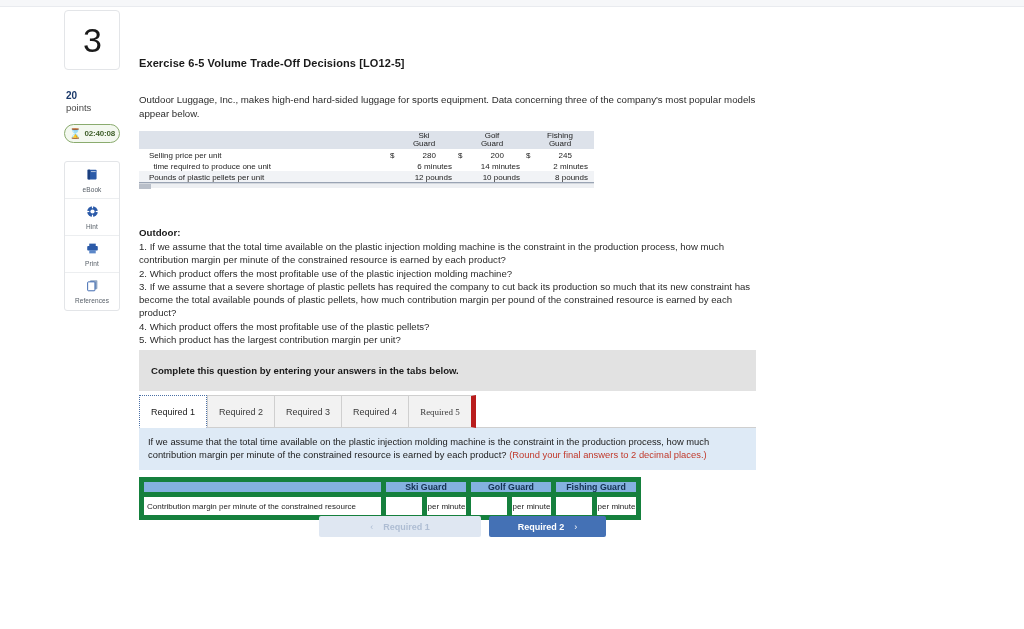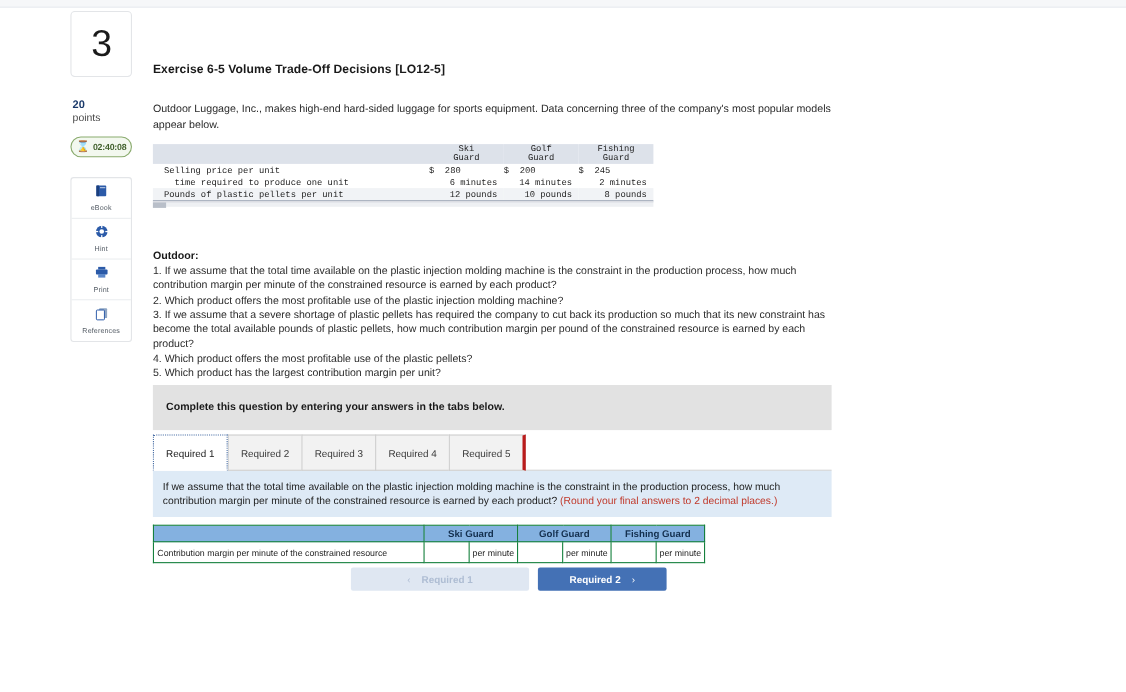--- a/index.html
+++ b/index.html
@@ -83,31 +83,31 @@
     position: absolute; top: 93px; left: 0; width: 628px;
     font-size: 9.7px; color: #2b2b2b; line-height: 14px;
   }
 
   
   .dtable-wrap {
     position: absolute; top: 131px; left: 0; width: 455px;
   }
   table.dtable {
     width: 455px; border-collapse: collapse;
-    font-family: Liberation Mono, monospace;
+    font-family: Liberation Sans, sans-serif;
     font-size: 8px; color: #1d1d1d;
   }
   table.dtable td { padding: 0; vertical-align: bottom; }
   .dt-head td { background: #dde2ea; height: 18px; vertical-align: bottom; padding-bottom: 1px;}
   .dt-head .hcell { text-align: center; line-height: 8.6px; }
   .dt-row td { height: 11px; }
   .dt-row.alt td { background: #f1f3f6; }
   .dt-lbl { padding-left: 10px !important; white-space: pre; }
   .dt-cur { width: 14px; text-align: left; }
-  .dt-val { width: 52px; text-align: left; padding-right: 4px !important; }
+  .dt-val { width: 52px; text-align: center; padding-right: 4px !important; }
   .dt-unit { width: 68px; text-align: right; padding-right: 6px !important; }
   .dt-sep td { height: 1px; background: #9aa4b4; padding: 0; }
   .dt-scroll {
     width: 455px; height: 5px; background: #eef0f3;
     border-top: 1px solid #d4d8de;
   }
   .dt-scroll i { display: block; width: 12px; height: 5px; background: #b9bfc9; }
 
   
   .req-wrap { position: absolute; top: 226px; left: 0; width: 630px; }
@@ -125,21 +125,21 @@
   .tab {
     min-width: 65px; padding: 0 11px;
     height: 33px;
     display: flex; align-items: center; justify-content: center;
     font-size: 9px; color: #3a3a3a;
     background: #f2f2f2;
     border: 1px solid #cfcfcf;
     border-right: none;
     cursor: pointer;
   }
-  .tab:last-child { border-right: 3px solid #b91c1c; }
+  .tab:last-child { border-right: 5px solid #b91c1c; font-family: Liberation Serif, serif; }
   .tab.active {
     background: #ffffff;
     border: 1px dotted #4a6fa5;
     border-bottom: 1px solid #ffffff;
     position: relative; z-index: 3;
     color: #1a1a1a;
   }
   .tabline { height: 1px; background: #cfcfcf; width: 617px; margin-top: -1px; }
 
   .infobox {
@@ -147,21 +147,21 @@
     padding: 7px 10px 9px 9px;
     width: 617px;
   }
   .infobox p {
     margin: 0; font-size: 9.4px; color: #1c1c1c; line-height: 13.2px;
   }
   .round-note { color: #c0392b; }
 
   
   .agrid { margin-top: 7px; width: 502px; border-collapse: collapse; }
-  .agrid td, .agrid th { border: 1px solid #15803d; padding: 0; }
+  .agrid td, .agrid th { border: 5px solid #15803d; padding: 0; }
   .agrid .ah {
     background: #84b1e0; color: #14304f;
     font-size: 8.8px; font-weight: bold; text-align: center;
     height: 15px;
   }
   .agrid .ah.blank { background: #84b1e0; }
   .agrid .arow-lbl {
     font-size: 8px; color: #1d1d1d; padding-left: 3px; height: 15px;
     white-space: nowrap; background: #fff;
   }

